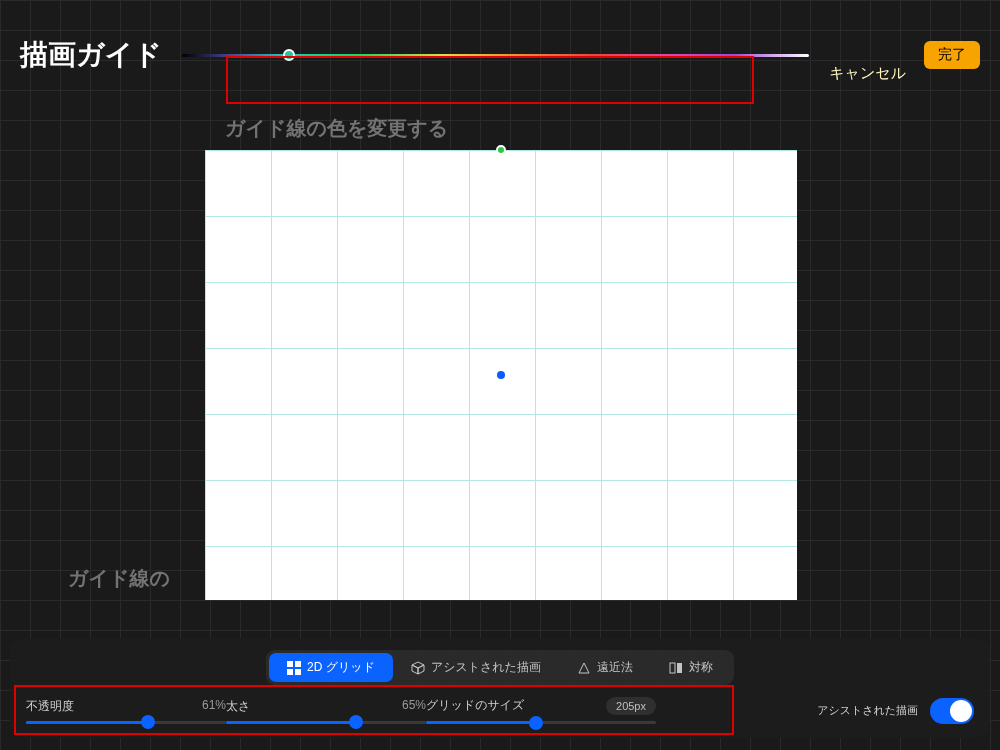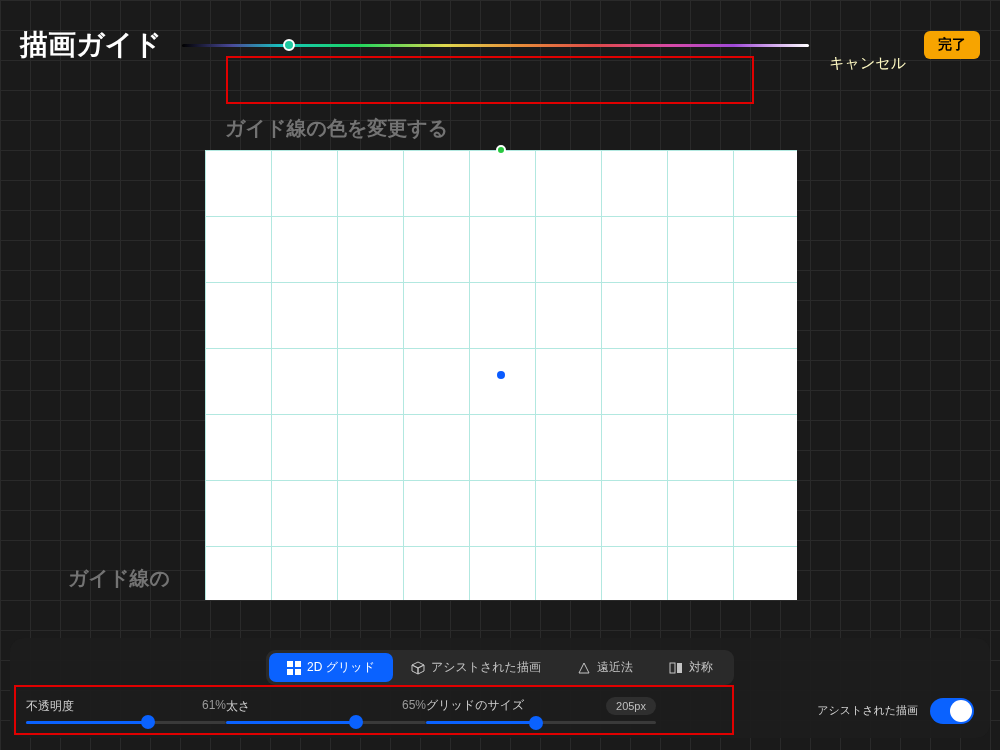--- a/index.html
+++ b/index.html
@@ -6,32 +6,32 @@
 body { width: 1000px; height: 750px; background: #1a1a1a; overflow: hidden; position: relative; color: #fff; }
 
 .grid-bg {
   position: absolute; inset: 0;
   background-image:
     linear-gradient(#2a2a2a 1px, transparent 1px),
     linear-gradient(90deg, #2a2a2a 1px, transparent 1px);
   background-size: 30px 30px;
 }
 
-.header { position: absolute; top: 0; left: 0; right: 0; height: 90px; display: flex; align-items: center; padding: 0 20px; z-index: 5; }
+.header { position: absolute; top: 10px; left: 0; right: 0; height: 90px; display: flex; align-items: center; padding: 0 20px; z-index: 5; }
 .title { font-size: 28px; font-weight: 600; }
 .hue-wrap { flex: 1; margin: 0 20px; position: relative; height: 48px; display:flex; align-items:center; }
 .hue-bar {
   width: 100%; height: 3px; border-radius: 2px; position: relative;
   background: linear-gradient(90deg,#000 0%,#4a4a9a 8%,#16c7bf 16%,#1dd65f 28%,#e0d84e 42%,#e88c3a 54%,#e04a4a 66%,#d84aa8 78%,#a04ad8 88%,#fff 100%);
 }
 .hue-handle { position:absolute; top:50%; width:12px; height:12px; border-radius:50%; background:#1fc9a0; border:2px solid #fff; transform:translate(-50%,-50%); }
 .hue-box { position:absolute; border:2px solid #e00000; }
 #hueBox { left:226px; top:56px; width:528px; height:48px; pointer-events:none; z-index:6; }
 .cancel { font-size:15px; color:#fef9c3; margin-right:18px; cursor:pointer;margin-top:36px; }
-.done { background:#f7a400; color:#000; font-size:14px; font-weight:700; padding:5px 14px; border-radius:6px; cursor:pointer; }
+.done { background:#f7a400; color:#000; font-size:14px; font-weight:400; padding:5px 14px; border-radius:6px; cursor:pointer; }
 
 .anno { position:absolute; color:#737373; font-size:20px; font-weight:600; z-index:7; line-height:1.25; }
 #anno1 { left:225px; top:116px; }
 #anno2 { left:68px; top:566px; text-align:center; }
 
 .canvas {
   position:absolute; left:205px; top:150px; width:592px; height:450px; background:#fff;
   background-image:
     linear-gradient(#b2e8e0 1px, transparent 1px),
     linear-gradient(90deg, #b2e8e0 1px, transparent 1px);

